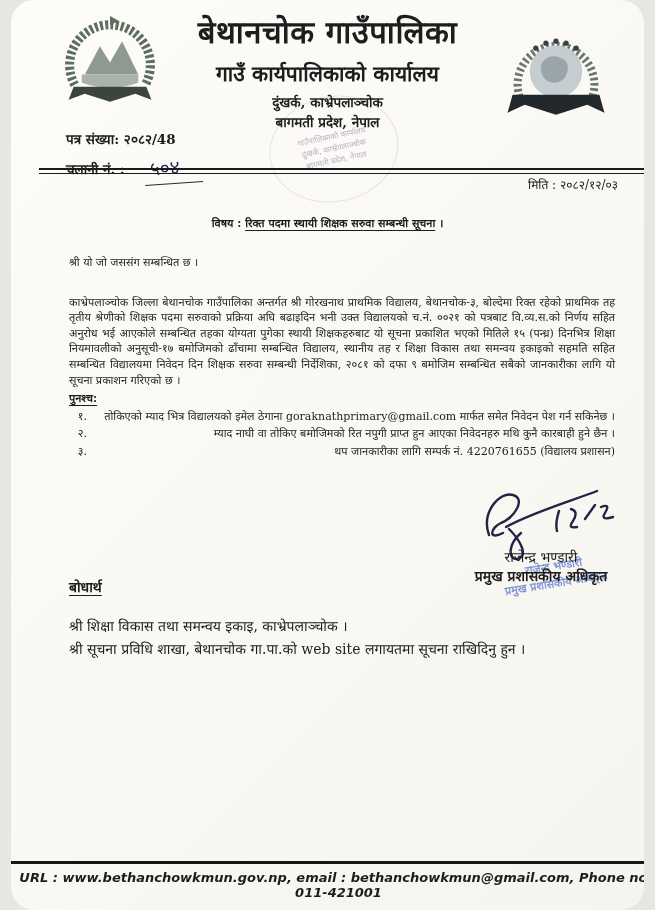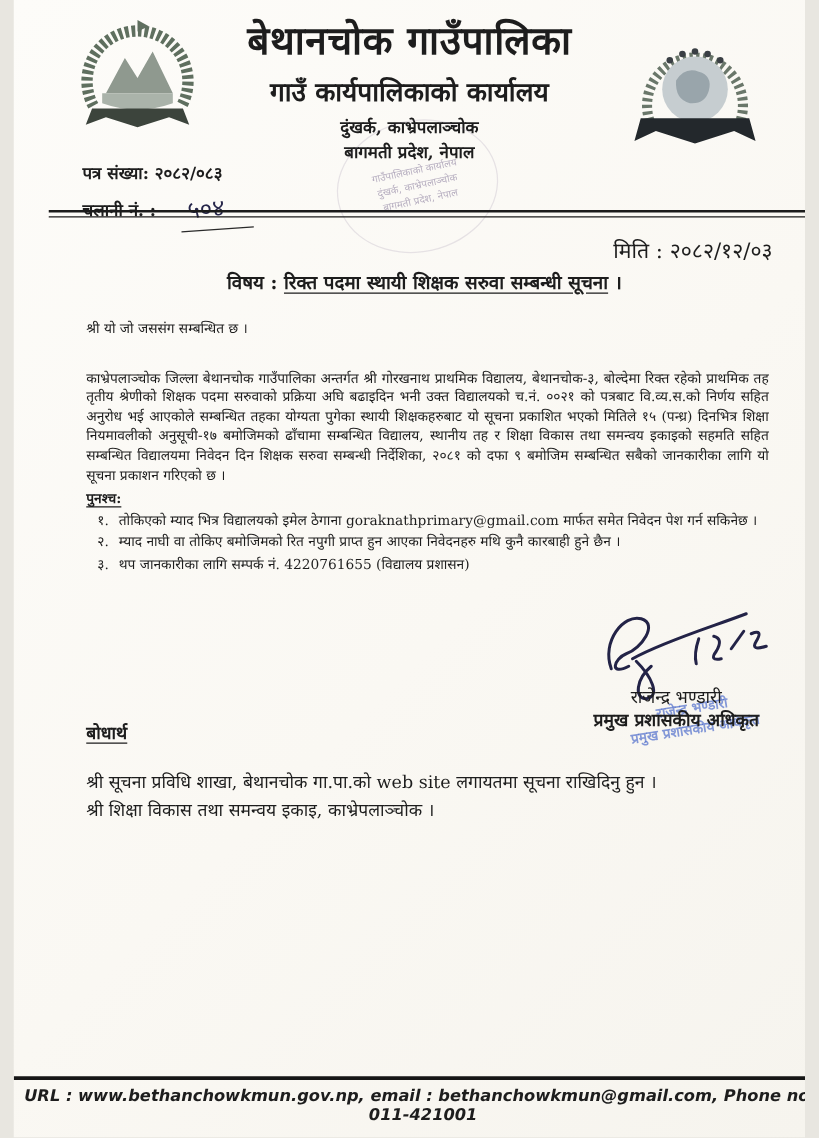--- a/index.html
+++ b/index.html
@@ -1,20 +1,20 @@
 <!DOCTYPE html>
 <html><head>
 <meta charset="utf-8">
 <style>
   html,body { margin:0; padding:0; background:#e8e6e0; }
   .paper {
     position:relative; width:633px; height:910px; margin:0 auto;
     background:linear-gradient(135deg,#fdfcf9 0%, #faf8f3 55%, #f6f4ee 100%);
     font-family:"DejaVu Serif","DejaVu Sans",serif;
-    color:#1d1d1d; overflow:hidden;
+    color:#1d1d1d; overflow:hidden;border-radius:23px;
   }
   
   .header { position:absolute; top:10px; left:0; width:100%; text-align:center; }
   .title   { font-size:31px; font-weight:bold; letter-spacing:.5px; }
   .subtitle{ font-size:21px; font-weight:bold; margin-top:7px; }
   .addr    { font-size:13.5px; font-weight:bold; line-height:1.45; margin-top:6px; }
   .emblem  { position:absolute; }
   .emblem-left  { left:48px;  top:12px; }
   .emblem-right { right:32px; top:24px; }
   
@@ -30,33 +30,33 @@
   .hand {
     font-family:"DejaVu Sans",sans-serif; font-weight:normal;
     font-size:19px; color:#26264a; display:inline-block;
     transform:rotate(-4deg); margin-left:14px;
     border-bottom:1.5px solid #2a2a2a; padding:0 22px 0 6px;
   }
   .rule-double {
     position:absolute; left:28px; top:168px; width:624px; height:3px;
     border-top:2.5px solid #1b1b1b; border-bottom:1.5px solid #1b1b1b;
   }
-  .date-line { position:absolute; right:26px; top:188px; font-size:17px; }
+  .date-line { position:absolute; right:26px; top:176px; font-size:12px; }
   
-  .subject { position:absolute; top:215px; left:0; width:100%; text-align:center; font-size:15px; font-weight:bold;padding-left:12px; }
+  .subject { position:absolute; top:215px; left:0; width:100%; text-align:center; font-size:11px; font-weight:bold; }
   .subject u { text-underline-offset:3px; }
   
   .main { position:absolute; left:58px; top:255px; width:546px; font-size:11px; line-height:1.42; }
   .salutation { margin-bottom:2px; }
   .paragraph  { text-align:justify;margin-top:24px; }
   .ps-head { font-weight:bold; text-decoration:underline; text-underline-offset:3px; margin-top:3px; }
   .list { margin-top:2px; }
   .list-row { display:flex; gap:8px; margin-top:2px; }
   .list-num { flex:0 0 18px; text-align:right; }
-  .list-text{ flex:1; }
+  .list-text{ flex:1;text-align:right; }
   
   .sigblock { position:absolute; left:420px; top:483px; width:220px; text-align:center; }
   .scribble { display:block; margin:0 auto -14px auto; }
   .sig-name  { font-size:14px; margin-top:0; position:relative; z-index:2; }
   .sig-title { font-size:14px; font-weight:bold; position:relative; z-index:2; }
   .sig-stamp {
     position:absolute; left:34px; top:76px; width:180px;
     transform:rotate(-9deg); color:rgba(58,92,199,.62);
     font-size:11px; line-height:1.5; font-weight:bold; z-index:1; pointer-events:none;
   }
@@ -110,21 +110,21 @@
 
   <div class="hdr-stamp">
     <span>गाउँपालिकाको कार्यालय</span>
     <span>दुंखर्क, काभ्रेपलाञ्चोक</span>
     <span>बागमती प्रदेश, नेपाल</span>
   </div>
 
   <div class="meta">
     <div>
       <span>पत्र संख्या:</span>
-      <span>२०८२/०८३</span>
+      <span>२०८२/48</span>
     </div>
     <div>
       <span>चलानी नं. :</span>
       <span class="hand">५०४</span>
     </div>
   </div>
 
   <div class="rule-double"></div>
 
   <div class="date-line">
@@ -173,21 +173,21 @@
     <div class="sig-name">राजेन्द्र भण्डारी</div>
     <div class="sig-title">प्रमुख प्रशासकीय अधिकृत</div>
     <div class="sig-stamp">
       <div>राजेन्द्र भण्डारी</div>
       <div>प्रमुख प्रशासकीय अधिकृत</div>
     </div>
   </div>
 
   <div class="cc">
     <div class="cc-head">बोधार्थ</div>
+    <div>श्री शिक्षा विकास तथा समन्वय इकाइ, काभ्रेपलाञ्चोक ।</div>
     <div>श्री सूचना प्रविधि शाखा, बेथानचोक गा.पा.को web site लगायतमा सूचना राखिदिनु हुन ।</div>
-    <div>श्री शिक्षा विकास तथा समन्वय इकाइ, काभ्रेपलाञ्चोक ।</div>
   </div>
 
   <div class="footer">
     <span>URL : www.bethanchowkmun.gov.np, email : bethanchowkmun@gmail.com, Phone no.: 011-421001</span>
   </div>
 
 </div>
 
 </body></html>

